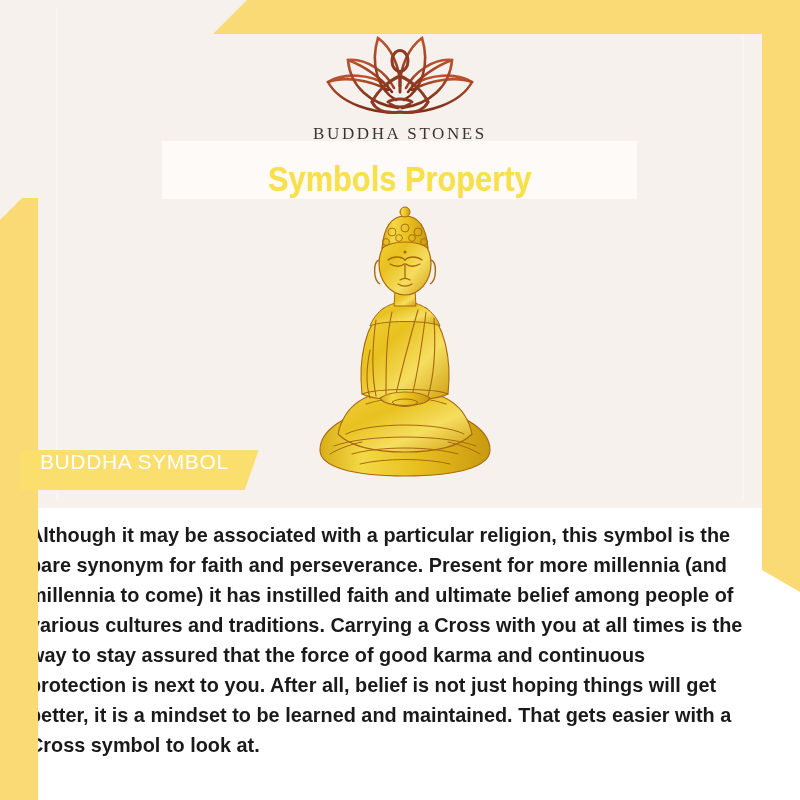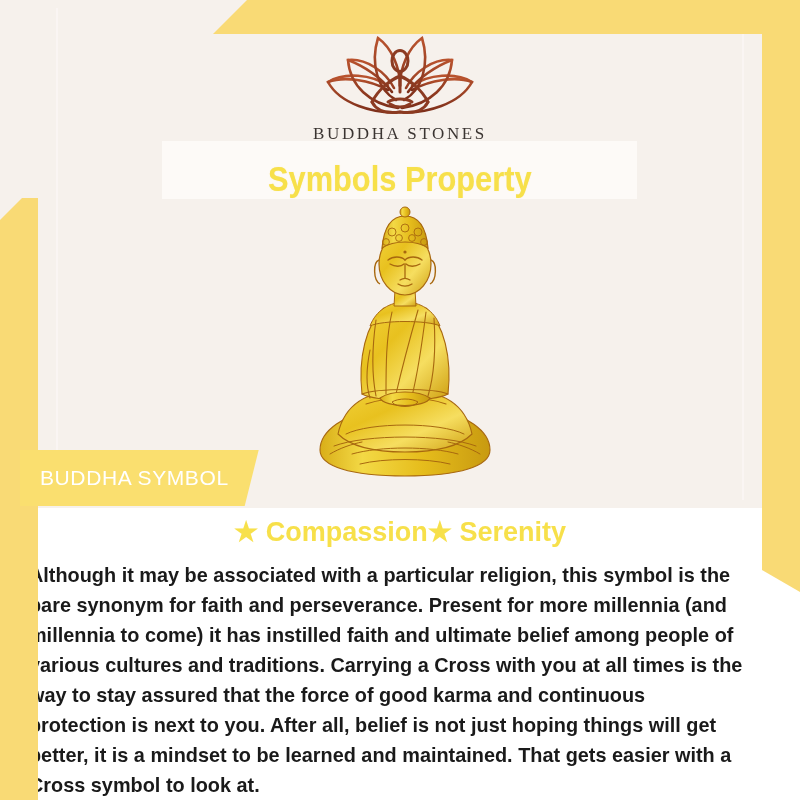--- a/index.html
+++ b/index.html
@@ -136,27 +136,26 @@
     display: block;
     width: 210px;
     height: 300px;
   }
 
   
   .symbol-tag {
     position: absolute;
     left: 20px;
     top: 450px;
-    height: 56px;
+    height: 40px;
     z-index: 5;
     background: #fadf6f;
     clip-path: polygon(0 0, 100% 0, calc(100% - 14px) 100%, 0 100%);
     padding: 0 30px 0 20px;
     display: flex;
-    align-items: center;
   }
   .symbol-tag-text {
     font-family: "Liberation Sans", sans-serif;
     font-size: 21px;
     color: #ffffff;
     letter-spacing: .6px;
     white-space: nowrap;
   }
 
   
@@ -336,17 +335,16 @@
         <path d="M180 256 C170 250 158 246 148 244"></path>
       </g>
     </svg>
   </div>
 
   <div class="symbol-tag">
     <span class="symbol-tag-text">BUDDHA SYMBOL</span>
   </div>
 
   <div class="content">
-    <div class="subtitle">★ Compassion★ Serenity</div>
     <p class="body-copy">Although it may be associated with a particular religion, this symbol is the bare synonym for faith and perseverance. Present for more millennia (and millennia to come) it has instilled faith and ultimate belief among people of various cultures and traditions. Carrying a Cross with you at all times is the way to stay assured that the force of good karma and continuous protection is next to you. After all, belief is not just hoping things will get better, it is a mindset to be learned and maintained. That gets easier with a Cross symbol to look at.</p>
   </div>
 
 </div>
 
 </body></html>

